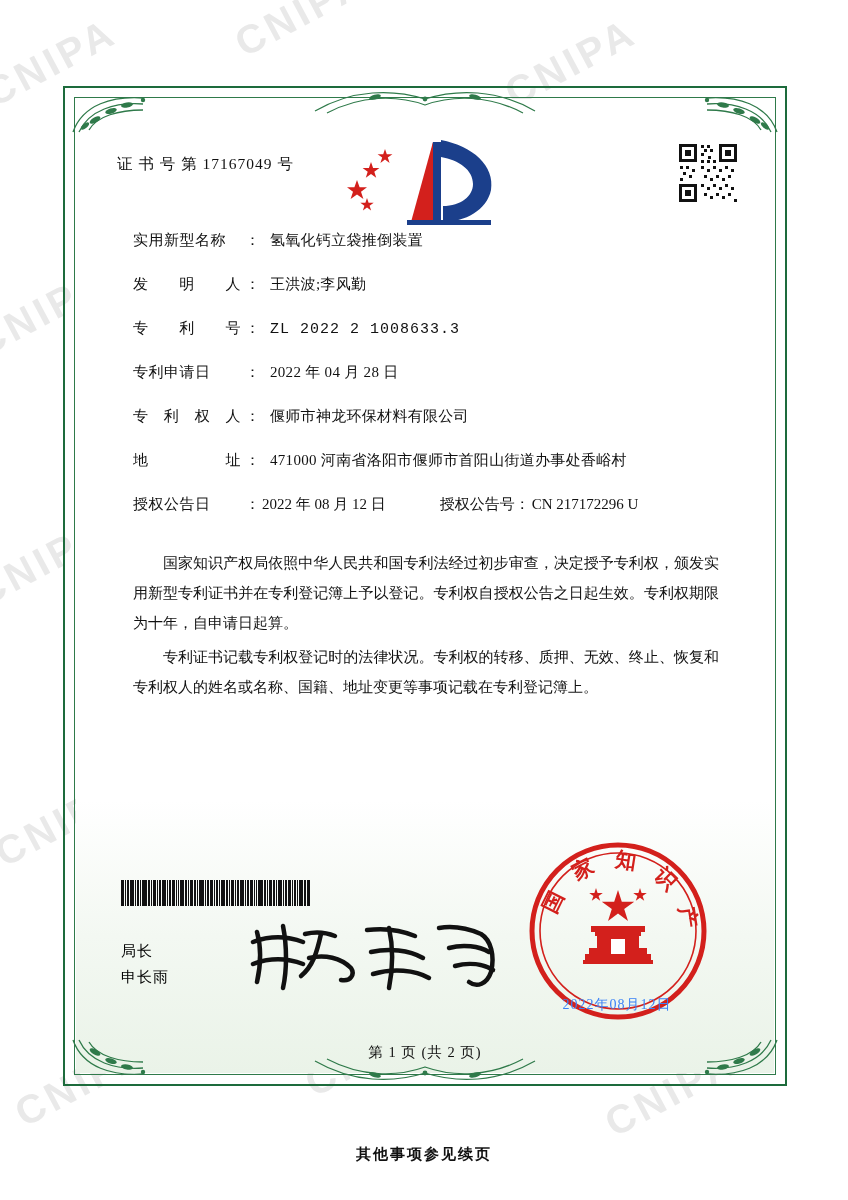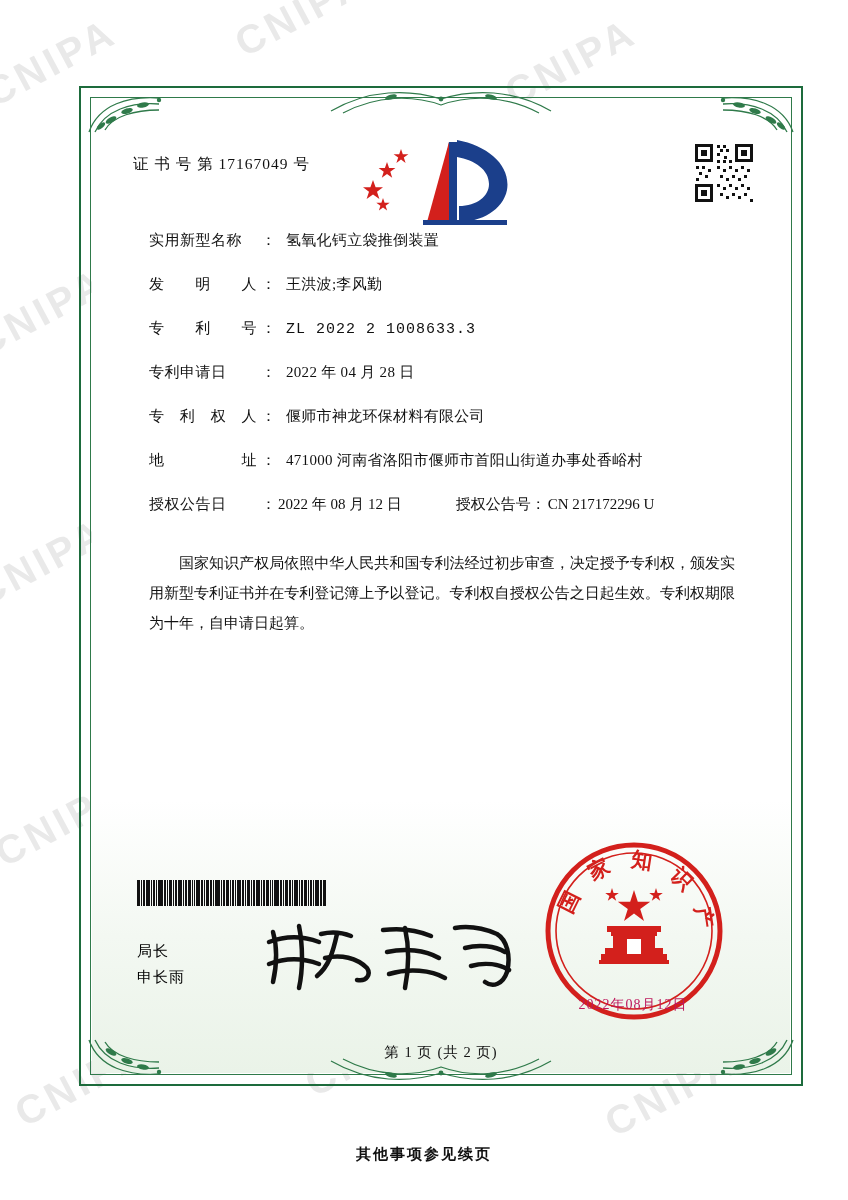--- a/index.html
+++ b/index.html
@@ -30,21 +30,21 @@
     font-weight: bold;
     letter-spacing: 4px;
     transform: rotate(-28deg);
     white-space: nowrap;
     font-size: 40px;
   }
 
   
   .cert {
     position: absolute;
-    left: 79px;
+    left: 63px;
     top: 86px;
     width: 724px;
     height: 1000px;
     z-index: 2;
   }
   .border-outer {
     position: absolute;
     inset: 0;
     border: 2px solid #1d6b3c;
     box-sizing: border-box;
@@ -218,21 +218,21 @@
     right: 78px;
     bottom: 64px;
     width: 182px;
     height: 182px;
   }
   .seal-date {
     position: absolute;
     right: 82px;
     bottom: 72px;
     font-size: 14px;
-    color: #be185d;
+    color: #3b82f6;
     letter-spacing: 1px;
     width: 176px;
     text-align: center;
   }
 
   .page-no {
     position: absolute;
     left: 0; right: 0;
     bottom: 24px;
     text-align: center;
@@ -490,20 +490,21 @@
         <span>2022 年 08 月 12 日</span>
         <span class="field-inline2">授权公告号</span>
         <span class="field-colon">：</span>
         <span class="mono">CN 217172296 U</span>
       </div>
 
     </div>
 
     <div class="paras">
       <div class="para">国家知识产权局依照中华人民共和国专利法经过初步审查，决定授予专利权，颁发实用新型专利证书并在专利登记簿上予以登记。专利权自授权公告之日起生效。专利权期限为十年，自申请日起算。</div>
+      <div class="para">专利证书记载专利权登记时的法律状况。专利权的转移、质押、无效、终止、恢复和专利权人的姓名或名称、国籍、地址变更等事项记载在专利登记簿上。</div>
     </div>
 
     <div class="barcode">
       <i style="width:3px"></i>
         <i style="width:1px"></i>
         <i style="width:2px"></i>
         <i style="width:4px"></i>
       <i style="width:1px"></i>
         <i style="width:2px"></i>
         <i style="width:1px"></i>

